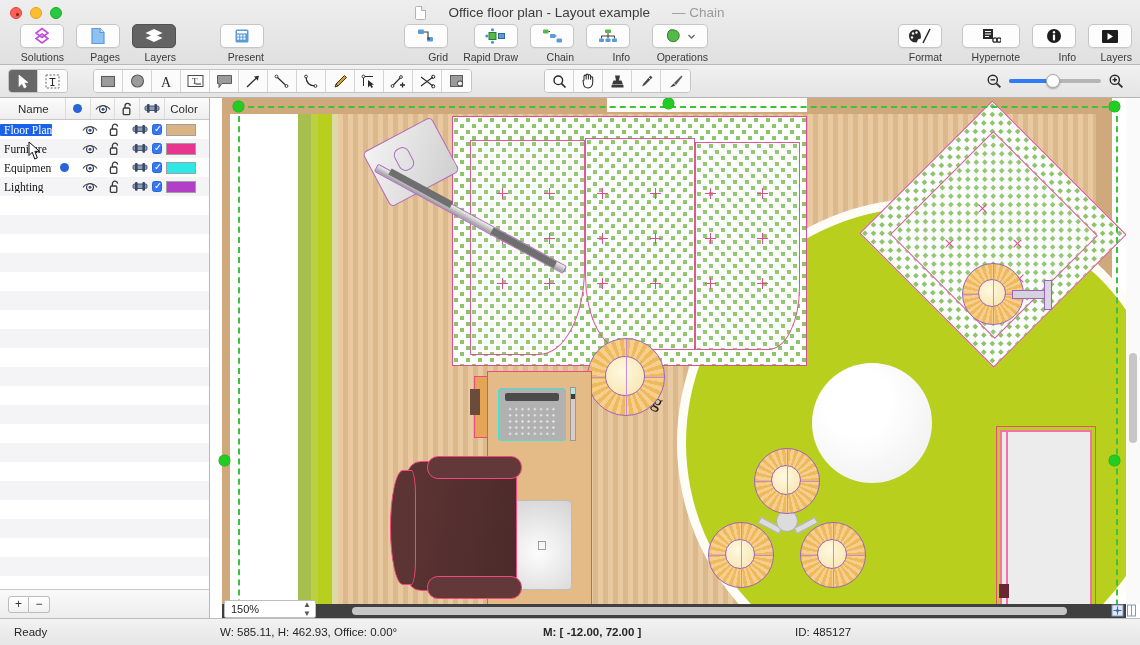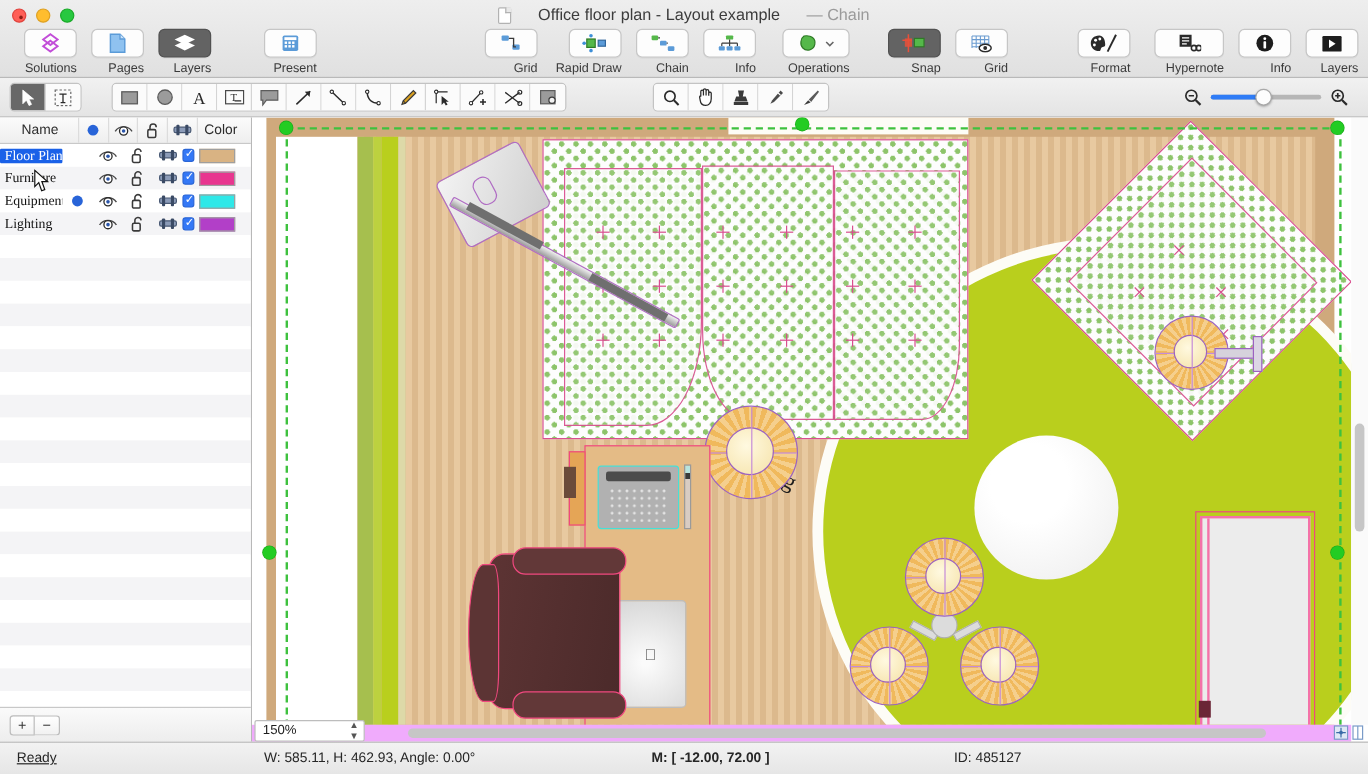--- a/index.html
+++ b/index.html
@@ -330,22 +330,22 @@
     position: absolute; left: 16px; top: 8px; width: 880px; height: 560px;
     border: 2px dashed #3ec13e;
   }
   .handle {
     position: absolute; width: 11px; height: 11px; border-radius: 50%;
     background: #23cc23; box-shadow: 0 0 0 .5px #1aa81a;
   }
 
   
   .hscroll-track {
-    position: absolute; left: 0; bottom: 0; right: 14px; height: 14px;
-    background: #f0abfc; display: flex; align-items: center;
+    position: absolute; left: 12px; bottom: 0; right: 14px; height: 14px;
+    background: #404040; display: flex; align-items: center;
   }
   .hthumb { height: 8px; background: #c6c6c6; border-radius: 4px; margin-left: 130px; width: 715px; }
   .vscroll-track { position: absolute; right: 0; top: 0; width: 14px; bottom: 14px; background: #fafafa; }
   .vthumb { position: absolute; left: 3px; top: 255px; width: 8px; height: 90px; background: #c6c6c6; border-radius: 4px; }
   .corner-badges {
     position: absolute; right: 1px; bottom: 0px; width: 28px; height: 14px; display: flex; gap: 1px;
   }
 
   .zoomfield {
     position: absolute; left: 2px; bottom: 0; width: 92px; height: 18px;
@@ -355,21 +355,21 @@
   .stepper { margin-left: auto; width: 16px; text-align: center; font-size: 8px; color: #555; line-height: 9px; }
 
   
   .statusbar {
     height: 27px; flex: 0 0 27px;
     background: linear-gradient(#f2f2f2,#e6e6e6);
     border-top: 1px solid #bdbdbd;
     display: flex; align-items: center; font-size: 11.5px; color: #262626;
     position: relative;
   }
-  .sb-ready { position: absolute; left: 14px; text-decoration: underline; }
+  .sb-ready { position: absolute; left: 14px; }
   .sb-dims { position: absolute; left: 220px; }
   .sb-m { position: absolute; left: 543px; font-weight: bold; }
   .sb-id { position: absolute; left: 795px; }
 
   svg { display: block; }
 </style>
 </head>
 <body>
 
 <div id="app">
@@ -501,45 +501,20 @@
             <svg width="9" height="9" viewBox="0 0 9 9" style="margin-left:5px">
               <path d="M1.5 3 L4.5 6 L7.5 3" fill="none" stroke="#666" stroke-width="1.3"></path>
             </svg>
           </div>
           <div class="lbl">Operations</div>
         </div>
       </div>
 
       <div class="spacer"></div>
 
-      <div class="tbgroup">
-        <div class="tbitem active">
-          <div class="box">
-            <svg width="22" height="16" viewBox="0 0 22 16">
-              <path d="M6 0.5 v15 M1 5.5 h8" stroke="#e8503a" stroke-width="1.3"></path>
-              <rect x="3" y="4" width="6" height="7" fill="#e8503a" opacity="0.85"></rect>
-              <rect x="11" y="4" width="8" height="7" fill="#55b84a" stroke="#2f7a27" stroke-width="1"></rect>
-            </svg>
-          </div>
-          <div class="lbl">Snap</div>
-        </div>
-        <div class="tbitem">
-          <div class="box">
-            <svg width="20" height="16" viewBox="0 0 20 16">
-              <g stroke="#6a9bd0" stroke-width="0.9">
-                <path d="M2 2 h14 M2 5 h14 M2 8 h14 M2 11 h14"></path>
-                <path d="M2 2 v10 M5.5 2 v10 M9 2 v10 M12.5 2 v10 M16 2 v10"></path>
-              </g>
-              <ellipse cx="13" cy="12" rx="5" ry="3.2" fill="#fff" stroke="#2a2a2a" stroke-width="1.2"></ellipse>
-              <circle cx="13" cy="12" r="1.6" fill="#2a2a2a"></circle>
-            </svg>
-          </div>
-          <div class="lbl">Grid</div>
-        </div>
-      </div>
 
       <div style="width:46px"></div>
 
       <div class="tbgroup">
         <div class="tbitem">
           <div class="box">
             <svg width="24" height="16" viewBox="0 0 24 16">
               <path d="M8 1.5 C3.5 1.5 1 4.5 1 8 C1 11.5 3.5 14.5 8 14.5 C9.5 14.5 9 12.5 10 11.5 C11 10.5 13 11.5 13 9 C13 4.5 11 1.5 8 1.5 Z" fill="#2a2a2a"></path>
               <circle cx="5" cy="5.5" r="1.2" fill="#fff"></circle>
                 <circle cx="4" cy="9.5" r="1.2" fill="#fff"></circle>
@@ -1049,21 +1024,21 @@
         <svg width="13" height="13" viewBox="0 0 13 13">
           <rect x="2.5" y="1" width="8" height="11" fill="#fff" stroke="#7a9bc8" stroke-width="1"></rect>
           <path d="M6.5 1 v11" stroke="#7a9bc8" stroke-width="1"></path>
         </svg>
       </div>
     </div>
   </div>
 
   <div class="statusbar">
     <div class="sb-ready">Ready</div>
-    <div class="sb-dims">W: 585.11,  H: 462.93,  Angle: 0.00°</div>
+    <div class="sb-dims">W: 585.11,  H: 462.93,  Office: 0.00°</div>
     <div class="sb-m">M: [ -12.00, 72.00 ]</div>
     <div class="sb-id">ID: 485127</div>
   </div>
 
   <svg class="cursor" viewBox="0 0 13 19">
     <path d="M1 1 L1 14.5 L4.3 11.2 L6.7 18 L9.3 17 L6.9 10.3 L11.5 10.3 Z" fill="#fff" stroke="#111" stroke-width="1"></path>
   </svg>
 </div>
 
 </body></html>

